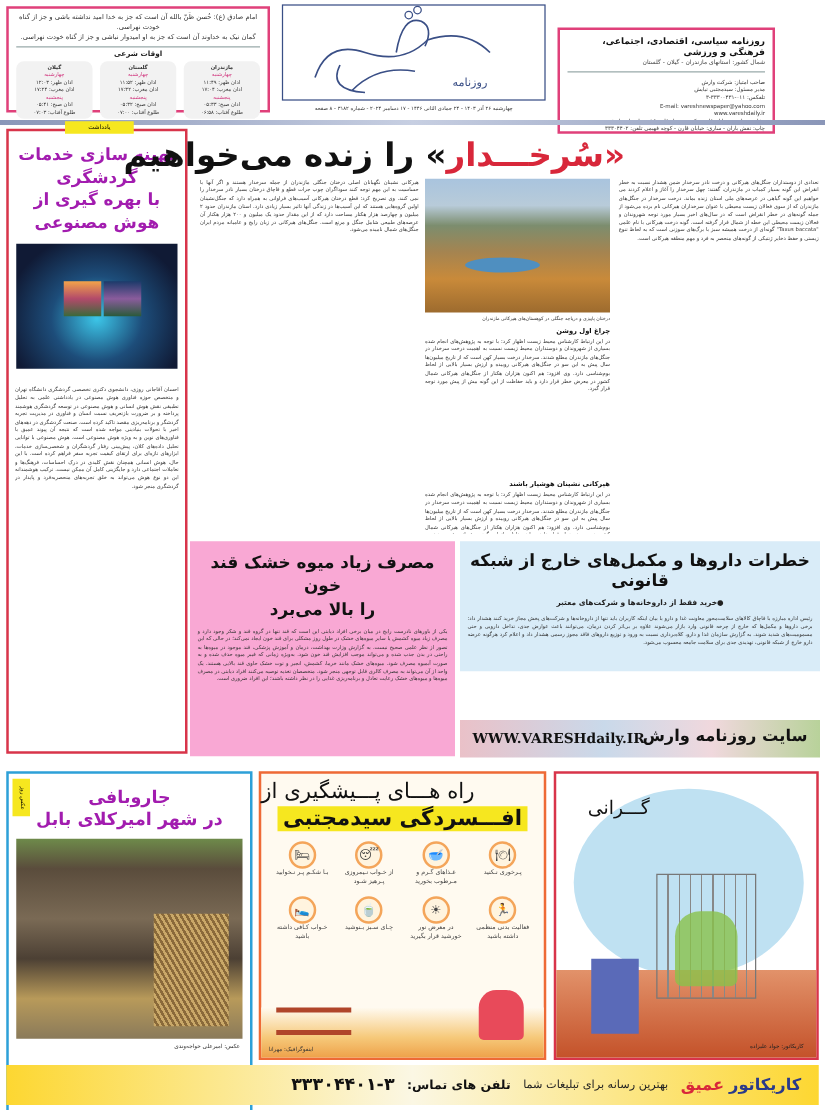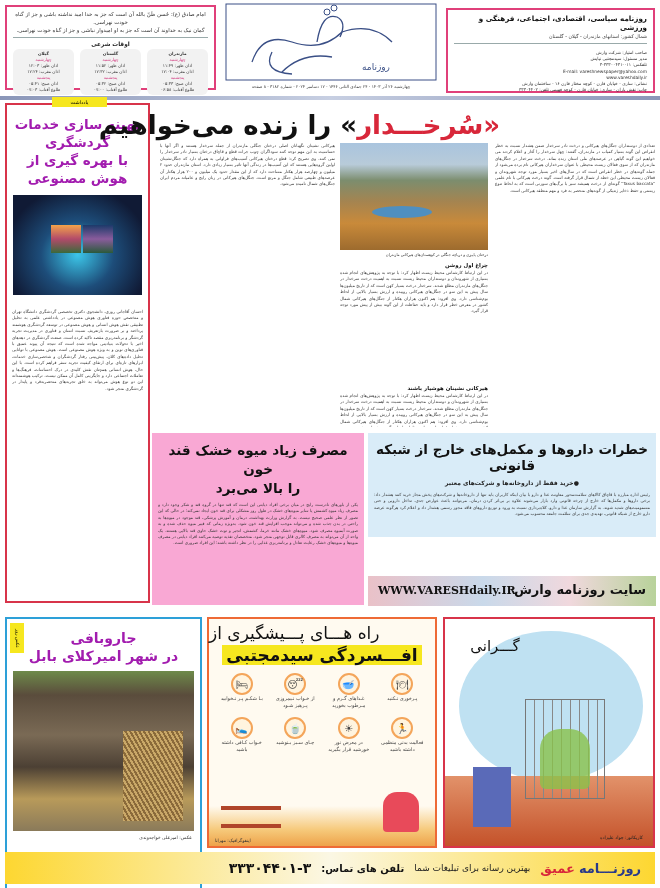--- a/index.html
+++ b/index.html
@@ -1,21 +1,21 @@
 <!DOCTYPE html>
 <html><head>
 <meta charset="utf-8">
 <style>
 *{box-sizing:border-box;margin:0;padding:0}
 body{width:660px;height:888px;background:#fff;font-family:"DejaVu Sans",sans-serif;position:relative;overflow:hidden;direction:rtl}
 .abs{position:absolute}
 .txt{font-size:4.2px;line-height:6.4px;color:#333;text-align:justify;overflow:hidden}
 
 #hdr-left{left:5px;top:5px;width:211px;height:85px;border:2px solid #e0407a;background:#fff}
-#hdr-right{left:446px;top:8px;width:209px;height:85px;border:2px solid #e0407a;background:#fff;padding:4px 6px}
+#hdr-right{left:446px;top:22px;width:174px;height:85px;border:2px solid #e0407a;background:#fff;padding:4px 6px}
 #logo{left:222px;top:2px;width:218px;height:92px}
 #hdr-rule{left:0;top:96px;width:660px;height:4px;background:linear-gradient(90deg,#8a96b8,#c7cfe2,#8a96b8)}
 .quote{font-size:5.4px;line-height:8px;text-align:center;color:#333;padding:3px 6px 0}
 .ot-title{font-size:5.8px;font-weight:bold;text-align:center;color:#222;margin-top:3px}
 .ot-row{display:flex;gap:6px;padding:2px 6px}
 .ot-card{flex:1;background:#f2f2f2;border-radius:6px;padding:2px;font-size:4.2px;line-height:6px;text-align:center;color:#333}
 .ot-card .pink{color:#d0307a}
 .hr-title{font-size:7.2px;font-weight:bold;color:#111}
 .hr-sub{font-size:4.8px;color:#444;margin-top:2px}
 .hr-list{font-size:4.4px;line-height:6.2px;color:#333;margin-top:6px}
@@ -214,18 +214,18 @@
   <div class="abs" style="left:14px;top:12px;width:184px;height:150px;border-radius:50%;background:#bfe1f2"></div>
   <div class="abs" style="left:0;top:18px;width:100px;font-size:15px;font-weight:normal;text-align:center;color:#111">گـــرانی</div>
   <div class="abs" style="left:0;bottom:0;width:208px;height:70px;background:linear-gradient(180deg,#e2926a,#c4522a)"></div>
   <div class="abs" style="left:80px;top:80px;width:80px;height:100px;border:1.5px solid #777;background:repeating-linear-gradient(90deg,transparent 0 8px,#888 8px 9px)"></div>
   <div class="abs" style="left:95px;top:110px;width:50px;height:60px;background:#8ac24a;border-radius:20px 20px 6px 6px;opacity:.8"></div>
   <div class="abs" style="left:28px;top:148px;width:38px;height:60px;background:#5a6ab8"></div>
   <div class="abs" style="right:10px;bottom:6px;font-size:4.5px;color:#222">کاریکاتور: جواد علیزاده</div>
 </div>
 
 <div class="abs" id="footer">
-  <span style="font-size:13px;font-weight:bold;color:#2a3a8a">روزنـــامه</span>
+  <span style="font-size:13px;font-weight:bold;color:#2a3a8a">کاریکاتور</span>
   <span style="font-size:13px;font-weight:bold;color:#d8273a;margin-right:-6px">عمیق</span>
   <span style="font-size:9px;color:#222">بهترین رسانه برای  تبلیغات شما</span>
   <span style="font-size:10px;font-weight:bold;color:#111">تلفن های تماس:</span>
   <span style="font-size:14px;font-weight:bold;color:#111">۳۳۳۰۴۴۰۱-۳</span>
 </div>
 
 </body></html>

